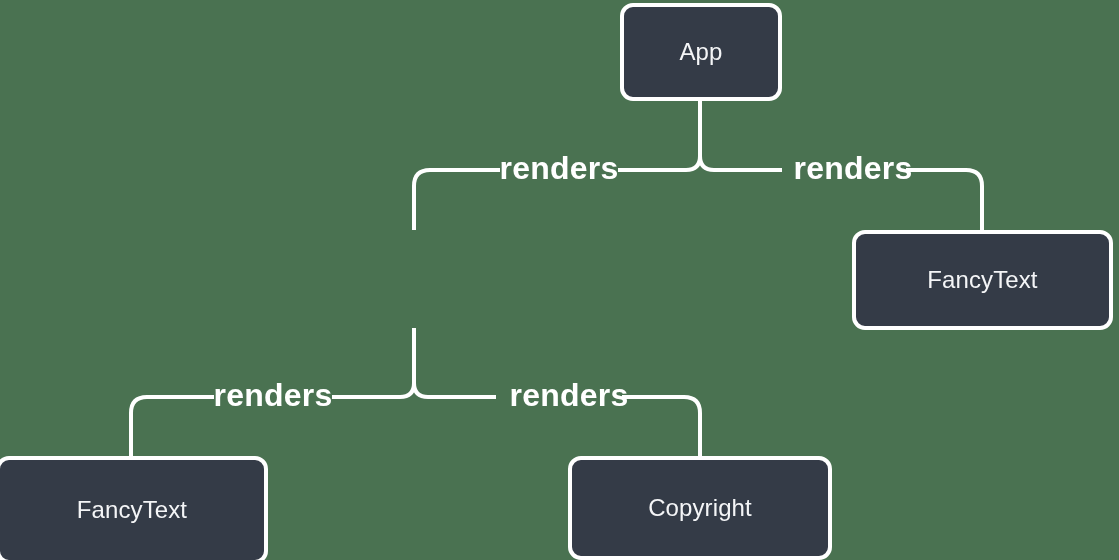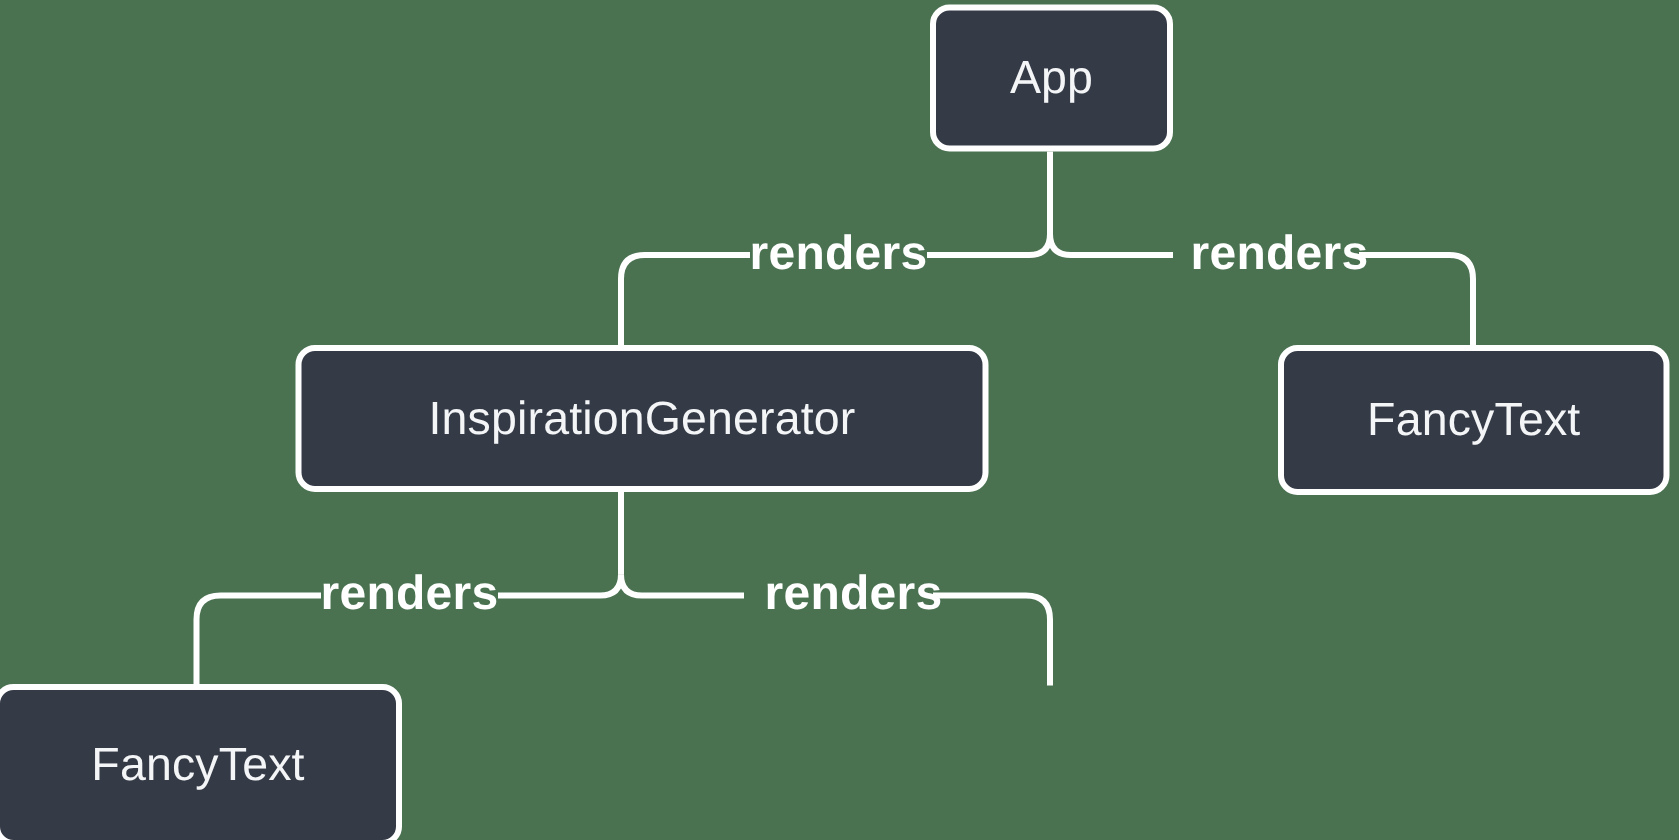--- a/index.html
+++ b/index.html
@@ -28,21 +28,21 @@
   .node {
     position: absolute;
     box-sizing: border-box;
     background: #343b47;
     border: 4px solid #ffffff;
     border-radius: 13px;
     color: #f4f5f7;
     display: flex;
     align-items: center;
     justify-content: center;
-    font-size: 31px;
+    font-size: 24px;
     font-weight: 400;
     letter-spacing: 0.1px;
     white-space: nowrap;
   }
   .edge-label {
     position: absolute;
     color: #ffffff;
     font-size: 32px;
     font-weight: 600;
     letter-spacing: 0.2px;
@@ -79,32 +79,32 @@
 
       <path d="M 428 397 L 496 397"></path>
       <path d="M 622 397 L 684 397 q 16 0 16 16 L 700 457"></path>
     </g>
   </svg>
 
   <div class="node" style="left:620px; top:3px; width:162px; height:98px;">
     <span>App</span>
   </div>
 
-  <div class="node" style="left:197px; top:230px; width:462px; height:98px;">
-    <span>InspirationGenerator</span>
-  </div>
 
   <div class="node" style="left:852px; top:230px; width:261px; height:100px;">
     <span>FancyText</span>
   </div>
 
   <div class="node" style="left:-4px; top:456px; width:272px; height:108px;">
     <span>FancyText</span>
   </div>
 
+  <div class="node" style="left:568px; top:456px; width:264px; height:104px;">
+    <span>Copyright</span>
+  </div>
 
   <div class="edge-label" style="left:559px; top:168px;">renders</div>
 
   <div class="edge-label" style="left:853px; top:168px;">renders</div>
 
   <div class="edge-label" style="left:273px; top:395px;">renders</div>
 
   <div class="edge-label" style="left:569px; top:395px;">renders</div>
 
 </div>

